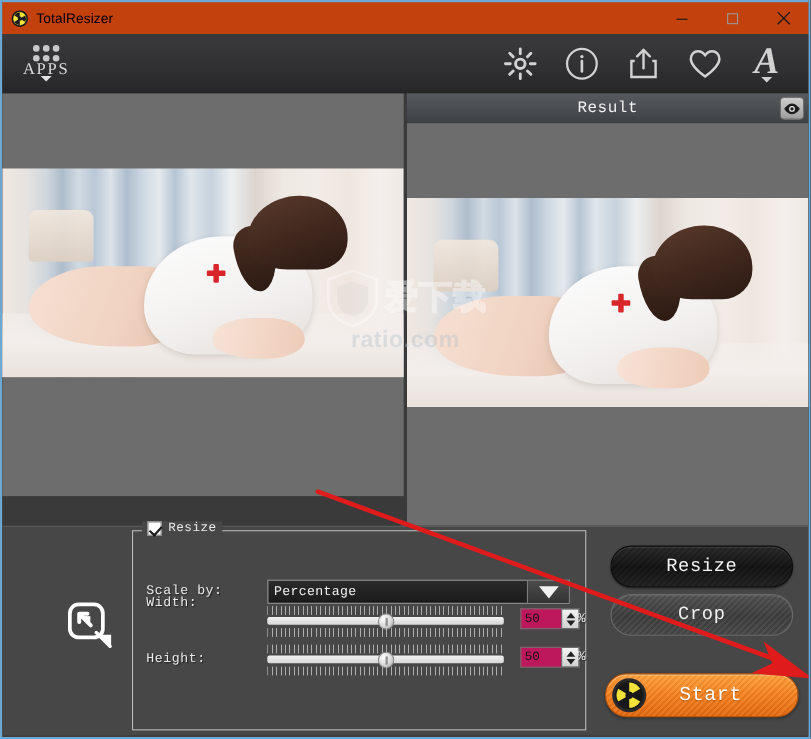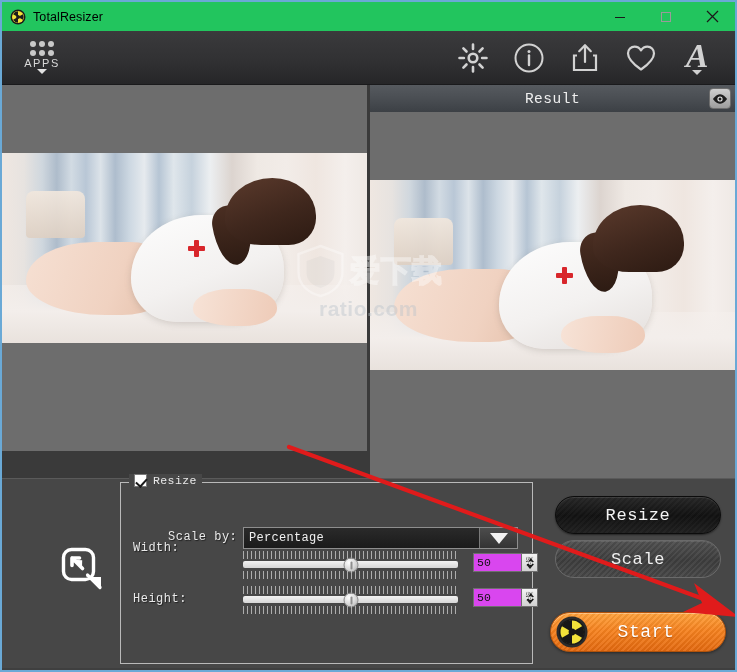--- a/index.html
+++ b/index.html
@@ -15,21 +15,21 @@
     background: #3f3f3f;
     border: 2px solid #6aa9d6;
     border-top: none;
     overflow: hidden;
   }
 
   
   .titlebar {
     position: relative;
     height: 31px;
-    background: #22c55e;
+    background: #c2410c;
     border-top: 2px solid #6aa9d6;
     border-left: 2px solid #6aa9d6;
     border-right: 2px solid #6aa9d6;
     margin: 0 -2px;
     display: flex; align-items: center;
   }
   .app-icon {
     width: 16px; height: 16px; margin-left: 8px; margin-right: 7px;
     position: relative; flex: 0 0 auto;
   }
@@ -64,22 +64,22 @@
   .apps-dots {
     display: grid; grid-template-columns: repeat(3, 6px);
     grid-template-rows: repeat(2, 6px); gap: 3px;
     margin-bottom: 2px;
   }
   .apps-dots i {
     width: 6px; height: 6px; border-radius: 50%;
     background: #c9c9c9; display: block;
   }
   .apps-label {
-    font-size: 11px; color: #d8d8d8; letter-spacing: 1.6px;
-    font-family: Liberation Sans, sans-serif;
+    font-size: 15px; color: #d8d8d8; letter-spacing: 1.6px;
+    font-family: Liberation Serif, serif;
     line-height: 10px;
   }
   .apps-caret {
     width: 0; height: 0; margin-top: 1px;
     border-left: 5px solid transparent;
     border-right: 5px solid transparent;
     border-top: 5px solid #e2e2e2;
   }
   .toolbar-right {
     margin-left: auto; display: flex; align-items: center;
@@ -272,21 +272,21 @@
     font-size: 11.5px; color: #e9e9e9; letter-spacing: .4px;
   }
 
   .row { position: absolute; display: flex; align-items: center; }
   .ctl-label {
     font-family: "Liberation Mono", monospace;
     font-size: 12px; color: #eaeaea; letter-spacing: .5px;
     text-shadow: 1px 1px 1px rgba(0,0,0,.55);
   }
 
-  .row-scaleby { left: 12px; top: 47px; margin-left: 35px; }
+  .row-scaleby { left: 12px; top: 47px; }
   .combo {
     position: absolute; left: 122px; top: 44px;
     width: 275px; height: 22px;
     background: linear-gradient(180deg, #2a2a2a, #1b1b1b);
     border: 1px solid #8e8e8e;
     display: flex; align-items: center; cursor: pointer;
   }
   .combo-text {
     font-family: "Liberation Mono", monospace;
     font-size: 12px; color: #f0f0f0; padding-left: 5px;
@@ -333,22 +333,22 @@
   }
   .slider-knob:after {
     content: ""; position: absolute; left: 6px; top: 3px;
     width: 2px; height: 8px; background: #8e8e8e; border-radius: 1px;
   }
 
   .spin { position: absolute; display: flex; align-items: stretch; height: 19px; }
   .spin.w { left: 352px; top: 70px; }
   .spin.h { left: 352px; top: 105px; }
   .spin-input {
-    width: 48px; height: 19px;
-    background: #d946ef; border: 1px solid #6f6f6f; border-right: none;
+    width: 37px; height: 19px;
+    background: #be185d; border: 1px solid #6f6f6f; border-right: none;
     font-family: "Liberation Mono", monospace;
     font-size: 11.5px; color: #111; padding-left: 3px;
     display: flex; align-items: center; cursor: text;
   }
   .spin-btns {
     width: 17px; border: 1px solid #6f6f6f;
     background: linear-gradient(180deg, #f3f3f3, #d2d2d2);
     display: flex; flex-direction: column;
     align-items: center; justify-content: center; gap: 2px;
     cursor: pointer;
@@ -640,21 +640,21 @@
       </span>
     </div>
     <span class="unit h">%</span>
 
   </div>
 
   <div class="btn-pill btn-resize">
     <span>Resize</span>
   </div>
   <div class="btn-pill btn-crop">
-    <span>Scale</span>
+    <span>Crop</span>
   </div>
   <div class="btn-pill btn-start">
     <span class="start-icon">
       <svg width="32" height="32" viewBox="0 0 32 32">
         <circle cx="16" cy="16" r="15.5" fill="#2b2b2b"></circle>
         <circle cx="16" cy="16" r="13" fill="#1a1a1a"></circle>
         <circle cx="16" cy="16" r="11.5" fill="#f2e23a"></circle>
         <g fill="#171717">
           <path d="M16 16 L5.6 10 A12 12 0 0 1 16 4 Z"></path>
           <path d="M16 16 L26.4 10 A12 12 0 0 1 26.4 22 Z"></path>

